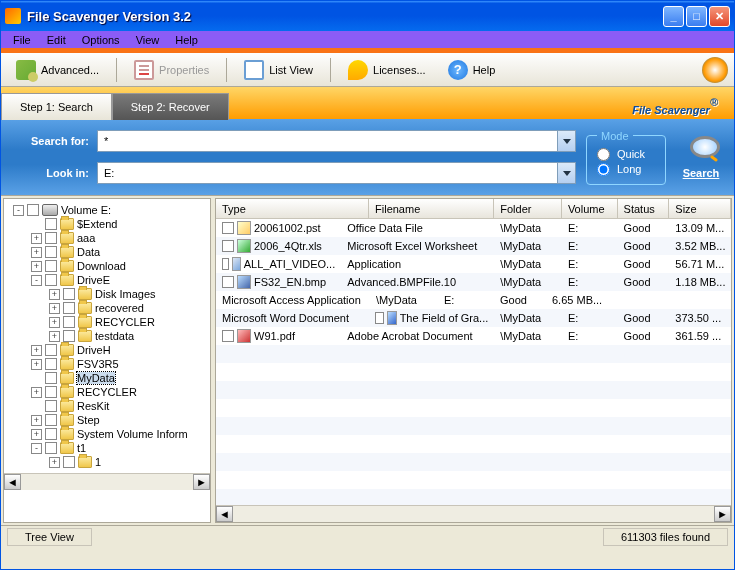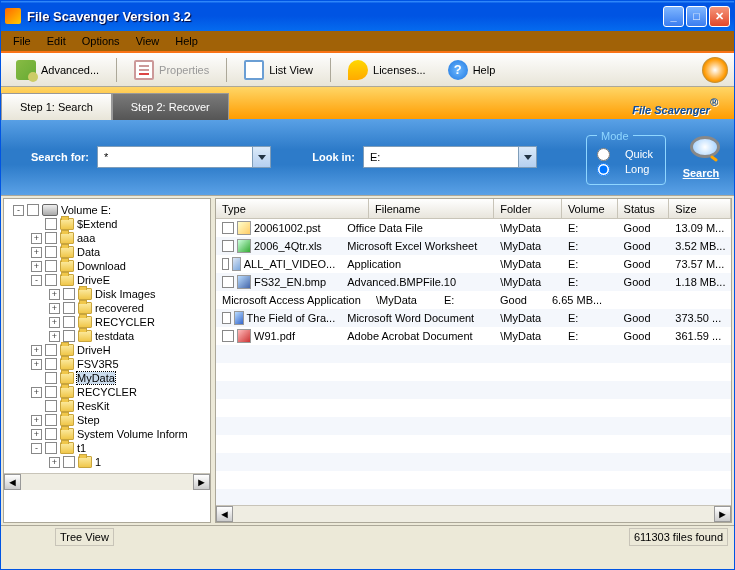--- a/index.html
+++ b/index.html
@@ -3,49 +3,49 @@
 <meta charset="utf-8">
 <style>
 * { box-sizing: border-box; margin: 0; padding: 0; font-family: Tahoma, sans-serif; font-size: 11px; }
 body { background: #ece9d8; width: 735px; height: 570px; overflow: hidden; border: 1px solid #0054e3; }
 .titlebar { background: linear-gradient(to bottom, #3a93ff 0%, #0054e3 8%, #0054e3 50%, #056bef 100%); height: 30px; display: flex; align-items: center; padding: 0 4px; color: #fff; }
 .titlebar .icon { width: 16px; height: 16px; background: linear-gradient(135deg,#ff6600,#ffcc00); border-radius: 2px; margin-right: 6px; }
 .titlebar .title { flex: 1; font-weight: bold; font-size: 13px; text-shadow: 1px 1px 1px #003; }
 .winbtns { display: flex; gap: 2px; }
 .winbtn { width: 21px; height: 21px; border: 1px solid #fff; border-radius: 3px; background: linear-gradient(to bottom,#7eb6ff,#3a7df0); display: flex; align-items: center; justify-content: center; color: #fff; font-weight: bold; cursor: pointer; }
 .winbtn.close { background: linear-gradient(to bottom,#f5957a,#e2482a); }
-.menubar { background: #a16207; height: 22px; display: flex; align-items: center; padding: 0 4px; border-bottom: 2px solid #f97316; }
+.menubar { background: #8b5cf6; height: 22px; display: flex; align-items: center; padding: 0 4px; border-bottom: 5px solid #f97316; }
 .menubar span { padding: 3px 8px; cursor: pointer; }
 .toolbar { background: linear-gradient(to bottom,#fefefe,#e8e5d8); height: 34px; display: flex; align-items: center; padding: 0 6px; border-bottom: 1px solid #aca899; gap: 4px; }
 .tbtn { display: flex; align-items: center; gap: 5px; padding: 4px 8px; cursor: pointer; border: 1px solid transparent; border-radius: 3px; }
 .tbsep { width: 1px; height: 24px; background: #aca899; margin: 0 4px; }
 .tbicon { width: 20px; height: 20px; display: inline-block; }
 .tbicon.adv { background: linear-gradient(135deg,#8b4,#6a3); border-radius: 3px; position: relative; }
 .tbicon.adv::after { content:""; position:absolute; right:-2px; bottom:-2px; width:10px;height:10px;background:#cc6;border-radius:50%; }
 .tbicon.prop { background:#fff; border:2px solid #c99; border-radius:2px; position:relative; }
 .tbicon.prop::after { content:""; position:absolute; left:3px; top:3px; right:3px; height:2px; background:#c99; box-shadow:0 4px 0 #c99, 0 8px 0 #d44; }
 .tbicon.list { background:#fff; border:2px solid #6a9ed4; border-radius:2px; }
 .tbicon.lic { background:linear-gradient(to bottom,#ffd700,#ffaa00); border-radius:50% 50% 50% 0; }
 .tbicon.help { background:radial-gradient(circle,#6bb7ff,#2078e0); border-radius:50%; color:#fff; text-align:center; line-height:20px; font-weight:bold; font-size:13px; }
 .tbright { margin-left:auto; width:26px; height:26px; border-radius:50%; background:radial-gradient(circle,#fff,#f90 60%,#06c); }
 .tabbar { background: linear-gradient(to bottom,#ffd666,#ff9c00); height: 32px; display: flex; align-items: flex-end; padding: 0; position: relative; }
 .tab { padding: 7px 18px; border: 1px solid #999; border-bottom: none; cursor: pointer; background: linear-gradient(to bottom,#7a7a7a,#555); color:#fff; position:relative; top:1px;margin-top:40px; }
 .tab.active { background: linear-gradient(to bottom,#fefefe,#e8e5d8); color:#000; z-index:2; }
 .brand { margin-left:auto; margin-right:16px; font-size:20px; font-style:italic; color:#0b4da2; font-weight:bold; text-shadow:1px 1px 0 #fff; }
 .brand sup { font-size:11px; }
 .searchbar { background: linear-gradient(to bottom,#5aa1e6 0%,#2d7bc9 40%,#2d7bc9 60%,#5aa1e6 100%); padding: 12px 14px; display: flex; align-items: center; gap: 10px; color: #fff; height:76px; }
-.sbleft { display:flex; flex-direction:row; gap:10px; flex:1; }
+.sbleft { display:flex; flex-direction:column; gap:10px; flex:1; }
 .sbrow { display:flex; align-items:center; gap:8px; }
 .sbrow label { width:74px; text-align:right; font-weight:bold; }
 .sbrow .combo { flex:1; height:22px; display:flex; background:#fff; border:1px solid #7f9db9; }
 .sbrow .combo input { flex:1; border:none; padding:0 6px; outline:none; }
 .sbrow .combo .dd { width:18px; background:linear-gradient(to bottom,#dbeaf9,#b5cff0); border-left:1px solid #7f9db9; display:flex;align-items:center;justify-content:center; cursor:pointer; }
 .modebox { border:1px solid #8fd6ff; border-radius:4px; padding:4px 10px 8px; width:80px; }
 .modebox legend{ color:#8fd6ff; padding:0 4px; }
-.modebox label { display:flex; align-items:center; gap:15px; margin-top:2px; color:#fff; cursor:pointer; }
+.modebox label { display:flex; align-items:center; gap:7px; margin-top:2px; color:#fff; cursor:pointer; }
 .searchbtn { display:flex; flex-direction:column; align-items:center; cursor:pointer; gap:3px; margin-left:6px; }
 .searchbtn .mag { width:38px;height:28px; position:relative; }
 .searchbtn .mag::before { content:""; position:absolute; width:24px;height:16px; border:3px solid #888; border-radius:50%; background:radial-gradient(circle,#fff,#9cf); top:0; left:8px; }
 .searchbtn .mag::after { content:""; position:absolute; width:8px;height:3px;background:#ffa500; transform:rotate(35deg); bottom:4px; right:2px; border-radius:2px; }
 .searchbtn span { color:#fff; font-weight:bold; text-decoration:underline; }
 .maincontent { display:flex; height: 330px; border-top:1px solid #aca899; }
 .treepanel { width:208px; background:#fff; border:1px solid #aca899; margin:2px; overflow:auto; position:relative; }
 .tree { padding:4px 2px; }
 .treenode { display:flex; align-items:center; gap:3px; padding:1px 0; white-space:nowrap; cursor:pointer; }
 .expander { width:11px; height:11px; border:1px solid #888; display:flex; align-items:center; justify-content:center; font-size:9px; line-height:1; background:#fff; color:#444; cursor:pointer; }
@@ -69,21 +69,21 @@
 .fileicon.xls{ background:linear-gradient(135deg,#cfd,#3a3); }
 .fileicon.exe{ background:linear-gradient(135deg,#dde6f4,#7aa6dc); }
 .fileicon.bmp{ background:linear-gradient(135deg,#bdf,#46a); }
 .fileicon.mdb{ background:linear-gradient(135deg,#fbd,#c36); }
 .fileicon.doc{ background:linear-gradient(135deg,#bdf,#36c); }
 .fileicon.pdf{ background:linear-gradient(135deg,#fbb,#c33); }
 .hscroll { height:17px; background:#e8e5dc; border-top:1px solid #c8c4b8; display:flex; }
 .hscroll .ar { width:17px; background:linear-gradient(to bottom,#fff,#ccc); border:1px solid #999; display:flex;align-items:center;justify-content:center; cursor:pointer; }
 .hscroll .track{ flex:1; background:#efede2; }
 .statusbar { height:22px; background:#ece9d8; border-top:1px solid #aca899; display:flex; align-items:center; padding:0 6px; }
-.statusbar .cell { border:1px solid #c8c4b8; padding:2px 4px; background:#fff0;margin-left:48px; }
+.statusbar .cell { border:1px solid #c8c4b8; padding:2px 17px; background:#fff0; }
 .statusbar .spacer2 { flex:1; }
 svg.tri { width:8px; height:8px; }
 </style>
 </head>
 <body>
 
 <div class="titlebar">
   <div class="icon"></div>
   <div class="title">File Scavenger Version 3.2</div>
   <div class="winbtns">
@@ -356,21 +356,21 @@
         <div class="listrow">
           <div class="col c-fn">
             <span class="chk"></span>
             <span class="fileicon exe"></span>
             <span>ALL_ATI_VIDEO...</span>
           </div>
           <div class="col c-ty">Application</div>
           <div class="col c-fo">\MyData</div>
           <div class="col c-vo">E:</div>
           <div class="col c-st">Good</div>
-          <div class="col c-sz">73.57 M...</div>
+          <div class="col c-sz">56.71 M...</div>
         </div>
         <div class="listrow">
           <div class="col c-fn">
             <span class="chk"></span>
             <span class="fileicon bmp"></span>
             <span>FS32_EN.bmp</span>
           </div>
           <div class="col c-ty">Advanced.BMPFile.10</div>
           <div class="col c-fo">\MyData</div>
           <div class="col c-vo">E:</div>
@@ -378,26 +378,26 @@
           <div class="col c-sz">1.18 MB...</div>
         </div>
         <div class="listrow">
           <div class="col c-ty">Microsoft Access Application</div>
           <div class="col c-fo">\MyData</div>
           <div class="col c-vo">E:</div>
           <div class="col c-st">Good</div>
           <div class="col c-sz">6.65 MB...</div>
         </div>
         <div class="listrow">
+          <div class="col c-ty">Microsoft Word Document</div>
           <div class="col c-fn">
             <span class="chk"></span>
             <span class="fileicon doc"></span>
             <span>The Field of Gra...</span>
           </div>
-          <div class="col c-ty">Microsoft Word Document</div>
           <div class="col c-fo">\MyData</div>
           <div class="col c-vo">E:</div>
           <div class="col c-st">Good</div>
           <div class="col c-sz">373.50 ...</div>
         </div>
         <div class="listrow">
           <div class="col c-fn">
             <span class="chk"></span>
             <span class="fileicon pdf"></span>
             <span>W91.pdf</span>

